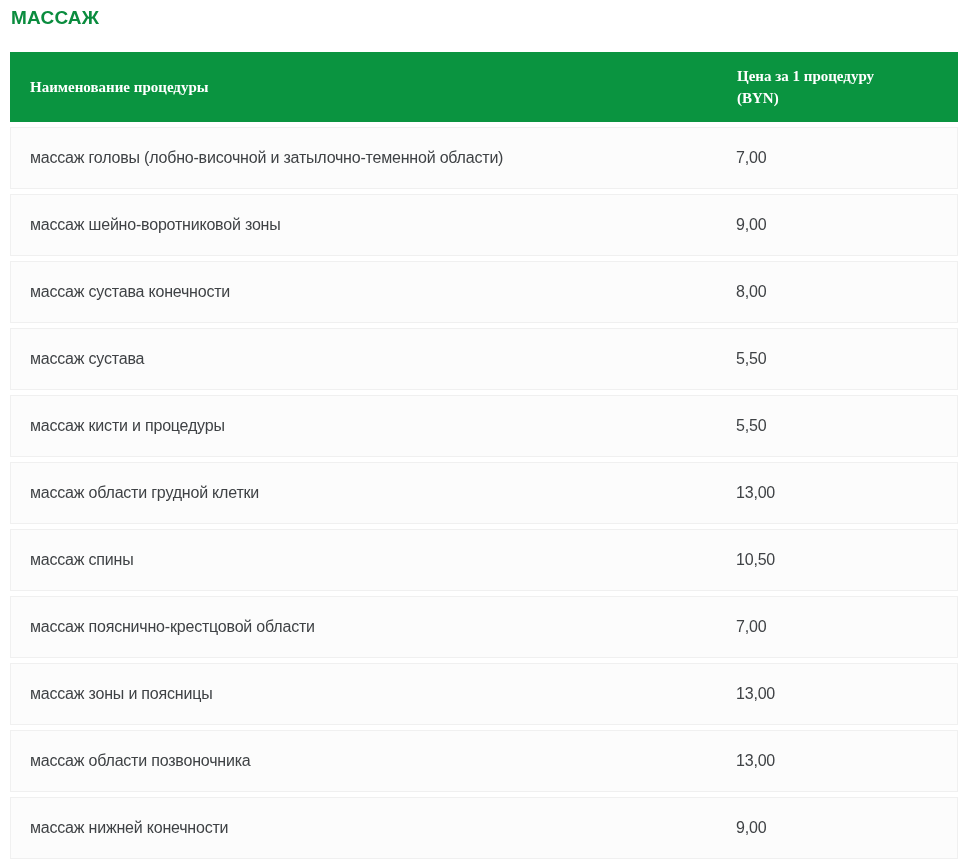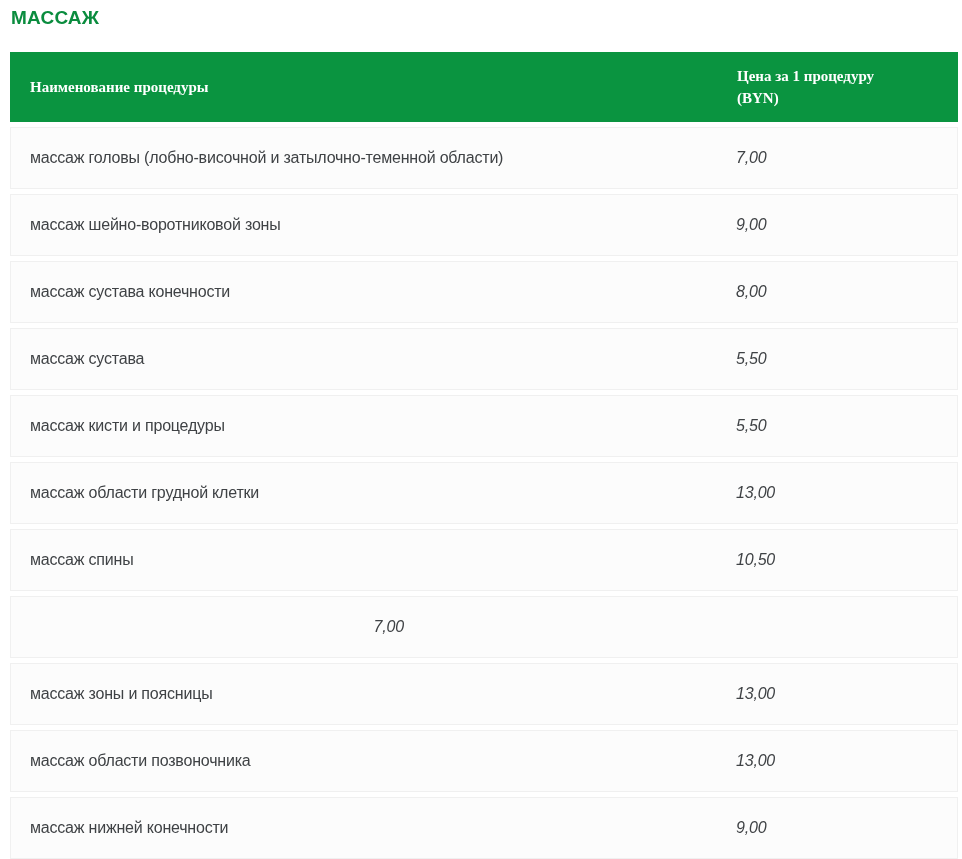--- a/index.html
+++ b/index.html
@@ -55,32 +55,30 @@
     display: flex;
     align-items: center;
     height: 62px;
     margin-top: 5px;
     background: var(--row-bg, #fcfcfc);
     border: 1px solid var(--row-border, #f0f0f0);
     box-sizing: border-box;
     font-size: 16px;
     letter-spacing: -0.2px;
     color: var(--row-text, #3f4245);
-    justify-content: center;
   }
   .cell-name {
     flex: 1;
     padding-left: 19px;
     padding-right: 30px;
     box-sizing: border-box;
   }
   .cell-price {
     width: 221px;
     box-sizing: border-box;
-    font-style: italic;
   }
 </style>
 </head>
 <body>
 
 <div class="page">
 
   <h2 class="section-title">МАССАЖ</h2>
 
   <div class="price-table">
@@ -120,20 +118,21 @@
     <div class="cell-name">массаж области грудной клетки</div>
     <div class="cell-price">13,00</div>
   </div>
 
   <div class="row">
     <div class="cell-name">массаж спины</div>
     <div class="cell-price">10,50</div>
   </div>
 
   <div class="row">
+    <div class="cell-name">массаж пояснично-крестцовой области</div>
     <div class="cell-price">7,00</div>
   </div>
 
   <div class="row">
     <div class="cell-name">массаж зоны и поясницы</div>
     <div class="cell-price">13,00</div>
   </div>
 
   <div class="row">
     <div class="cell-name">массаж области позвоночника</div>

